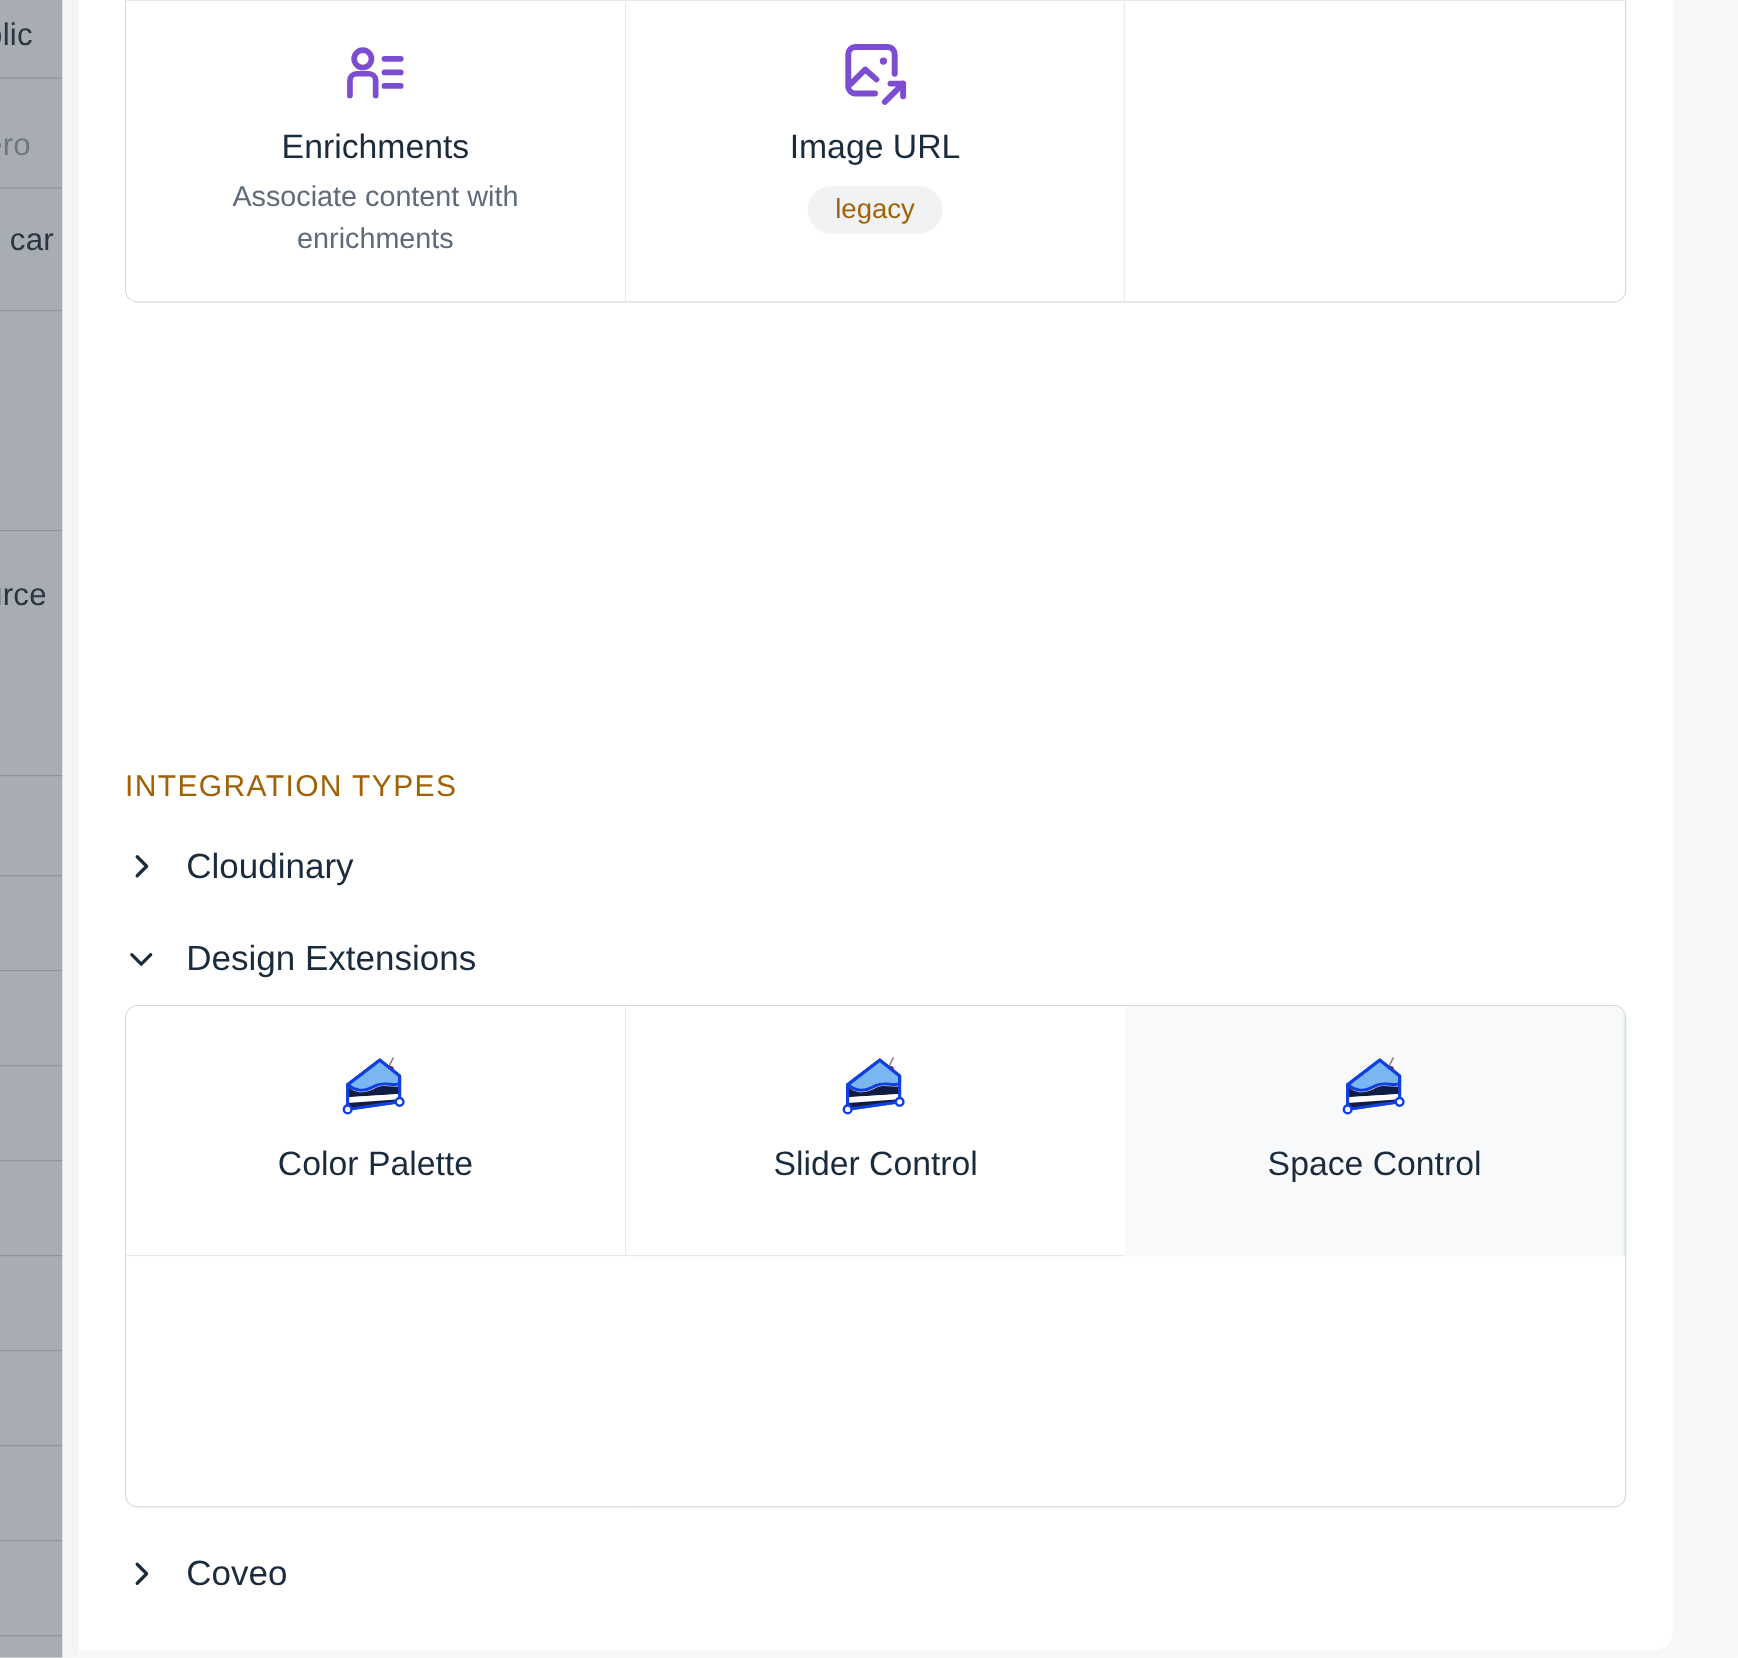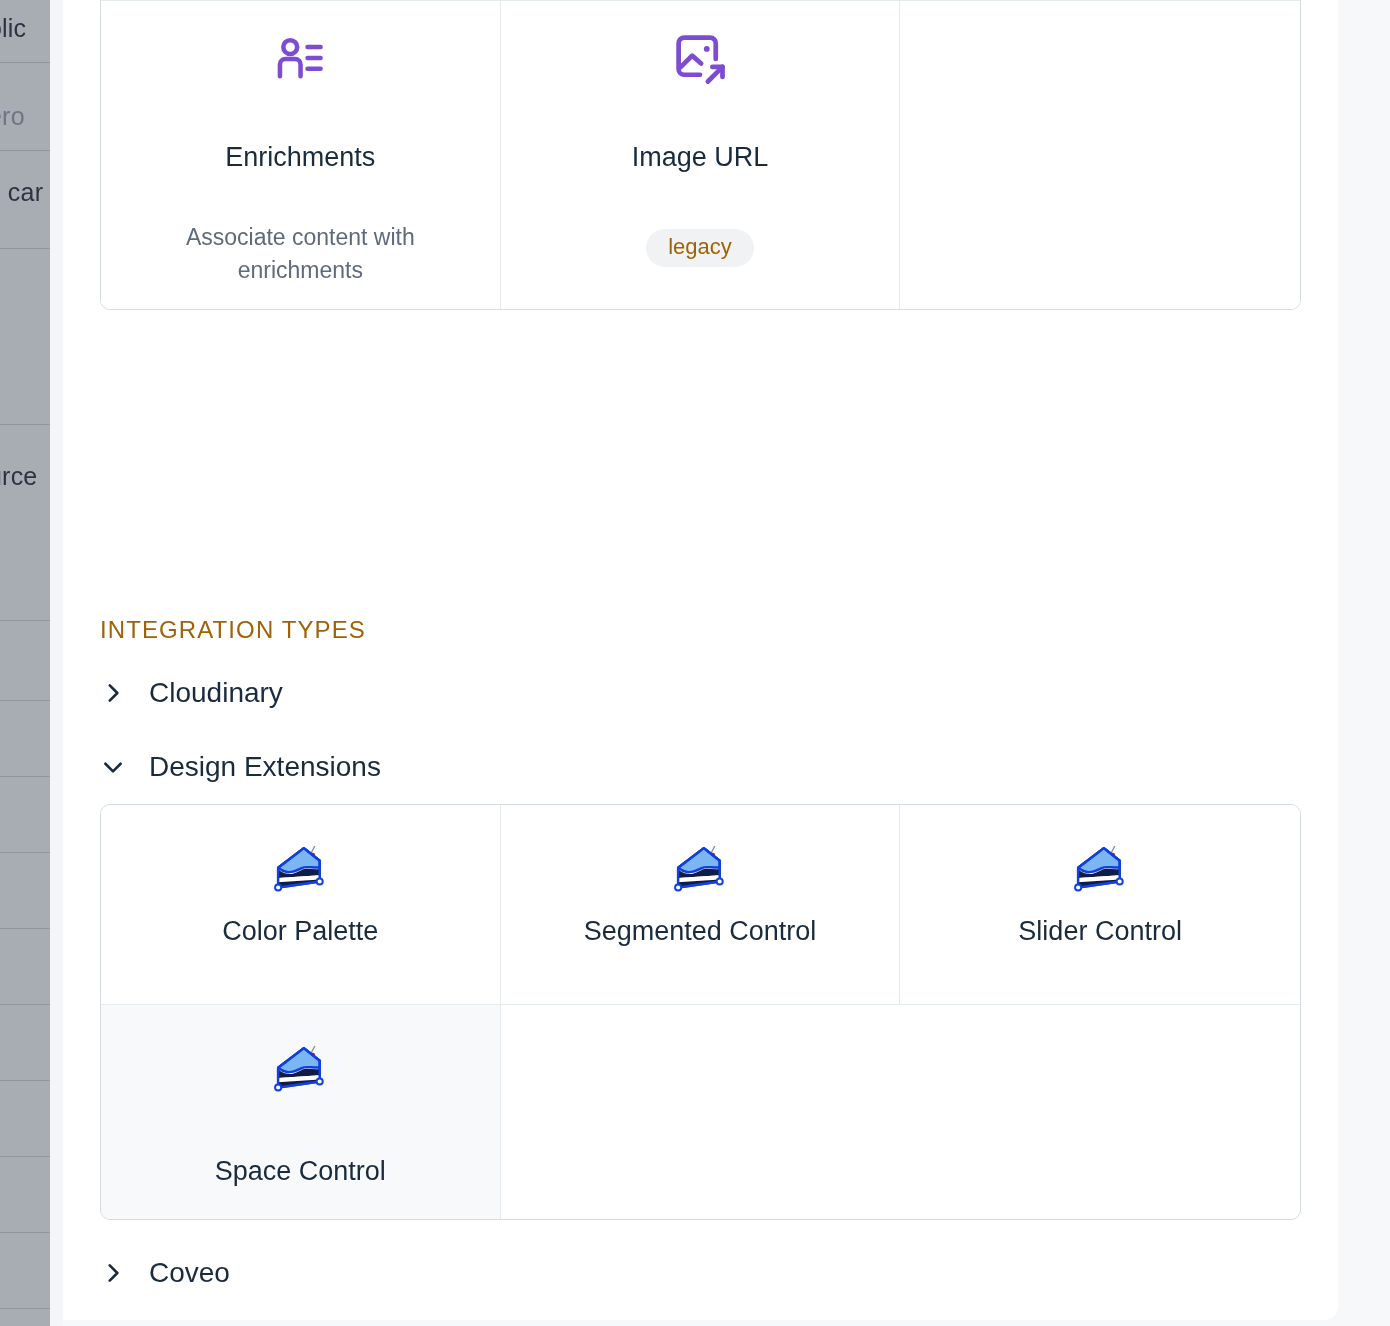--- a/index.html
+++ b/index.html
@@ -73,21 +73,21 @@
     border-bottom: 1px solid #e5ebed;
     display: flex;
     flex-direction: column;
     align-items: center;
     justify-content: flex-start;
     text-align: center;
     padding: 18px 20px 22px;
     background: #fff;
   }
   .grid-cell.col-last { border-right: none; }
-  .grid-cell.row-last { border-bottom: none; gap: 40px; }
+  .grid-cell.row-last { border-bottom: none; }
   .grid-cell.empty { background: #fff; }
   .grid-cell.hovered { background: #f7f9fa; }
 
   .cell-icon {
     height: 64px;
     display: flex;
     align-items: center;
     justify-content: center;
     margin-bottom: 10px;
   }
@@ -276,52 +276,20 @@
 
     <path d="M12 26 L35.5 8 L50 19.5 L50 38.5 L12 44 Z" fill="none" stroke="#1140e0" stroke-width="2.2" stroke-linejoin="round"></path>
 
     <circle cx="12" cy="44" r="2.8" fill="#ffffff" stroke="#1140e0" stroke-width="1.8"></circle>
     <circle cx="50" cy="38.5" r="2.8" fill="#ffffff" stroke="#1140e0" stroke-width="1.8"></circle>
   </svg>
               </span>
             </div>
             <div class="cell-title">Color Palette</div>
           </div>
-          <div class="grid-cell">
-            <div class="cell-icon">
-              <span style="display: flex;">
-                <svg id="svg-cake-slice-icon" viewBox="0 0 64 56" width="70" height="62">
-
-    <path d="M45.5 6 L41 15" stroke="#8a8a8a" stroke-width="1.2" fill="none"></path>
-
-    <circle cx="40.2" cy="16.2" r="3.6" fill="#e01b1b"></circle>
-    <circle cx="43.4" cy="14.6" r="2.4" fill="#b80d0d"></circle>
-
-    <path d="M12 26 L35.5 8 L50 19.5 L50 38.5 L12 44 Z" fill="#ffffff" stroke="#1140e0" stroke-width="2.2" stroke-linejoin="round"></path>
-
-    <path d="M12 26 L35.5 8 L50 19.5 L50 25.5
-             C44 26.5 38 24 33 26.5
-             C28.5 28.8 25 30.5 20 29.8
-             C16.5 29.3 14 27.6 12 26 Z" fill="#7ab6f2" stroke="#1140e0" stroke-width="2.2" stroke-linejoin="round"></path>
-
-    <path d="M12 27.5 C14.5 29.4 17 30.9 20.5 31.4 C25.5 32.1 29 30.2 33.5 27.9 C38.2 25.5 44.2 28 50 27 L50 32.8 L12 35.2 Z" fill="#111c44"></path>
-
-    <path d="M12 35.2 L50 32.8 L50 36.6 L12 39.3 Z" fill="#ffffff"></path>
-
-    <path d="M12 39.3 L50 36.6 L50 38.5 L12 44 Z" fill="#111c44"></path>
-
-    <path d="M12 26 L35.5 8 L50 19.5 L50 38.5 L12 44 Z" fill="none" stroke="#1140e0" stroke-width="2.2" stroke-linejoin="round"></path>
-
-    <circle cx="12" cy="44" r="2.8" fill="#ffffff" stroke="#1140e0" stroke-width="1.8"></circle>
-    <circle cx="50" cy="38.5" r="2.8" fill="#ffffff" stroke="#1140e0" stroke-width="1.8"></circle>
-  </svg>
-              </span>
-            </div>
-            <div class="cell-title">Segmented Control</div>
-          </div>
           <div class="grid-cell col-last">
             <div class="cell-icon">
               <span style="display: flex;">
                 <svg id="svg-cake-slice-icon" viewBox="0 0 64 56" width="70" height="62">
 
     <path d="M45.5 6 L41 15" stroke="#8a8a8a" stroke-width="1.2" fill="none"></path>
 
     <circle cx="40.2" cy="16.2" r="3.6" fill="#e01b1b"></circle>
     <circle cx="43.4" cy="14.6" r="2.4" fill="#b80d0d"></circle>
 

